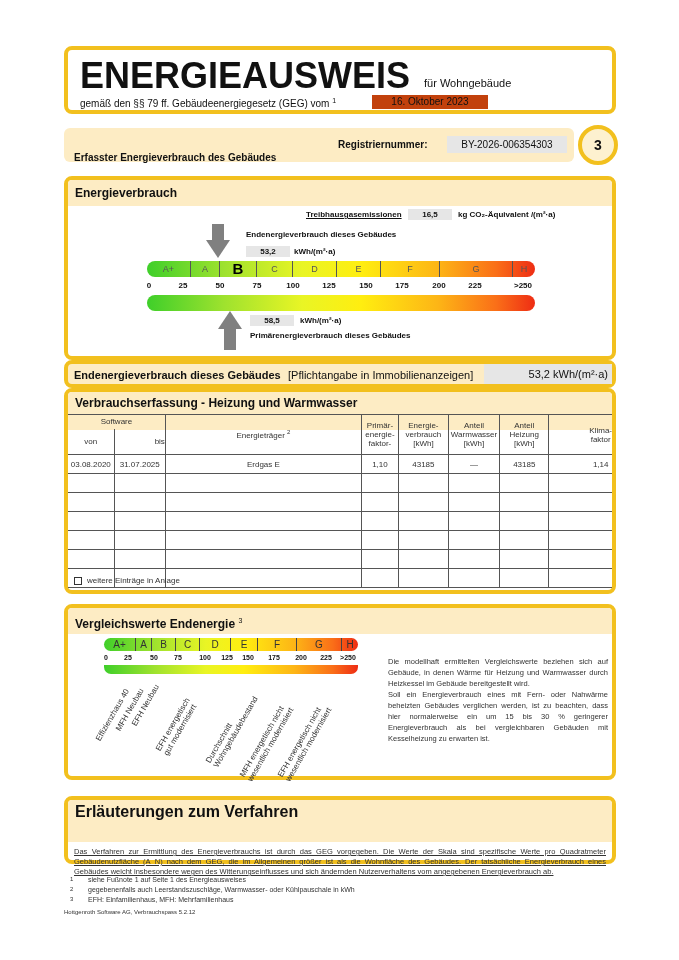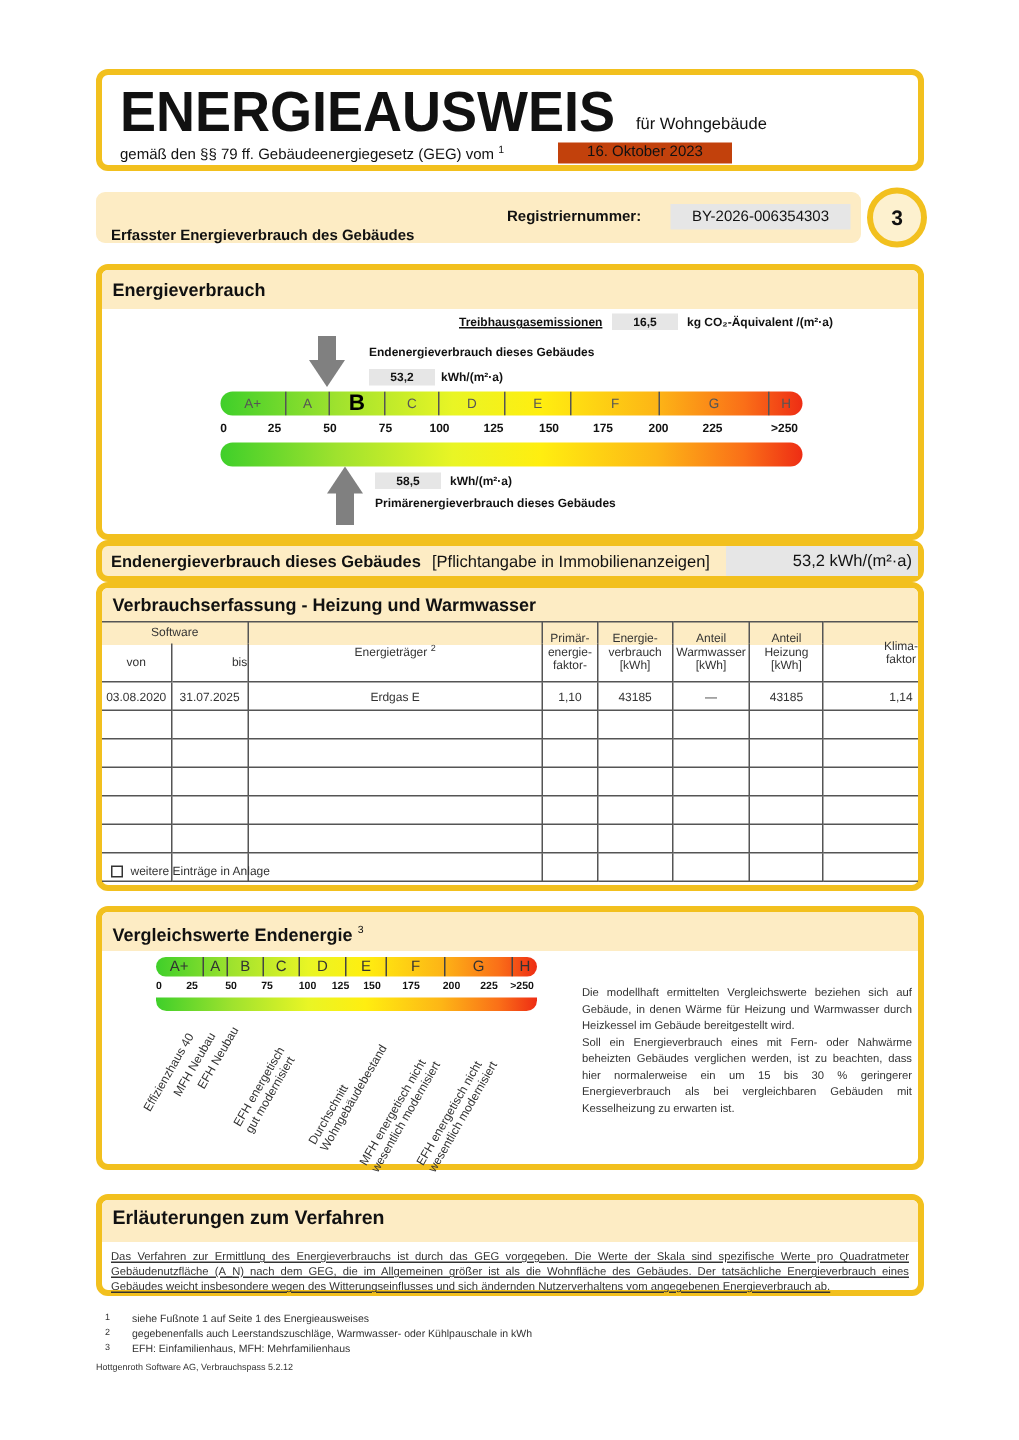--- a/index.html
+++ b/index.html
@@ -57,21 +57,21 @@
   #vw-box { left: 64px; top: 604px; width: 552px; height: 176px; }
   #vw-box .hdr { height: 26px; line-height: 26px; font-size: 12px; }
   #vw-box .hdr sup { font-size: 7px; font-weight: normal; }
   .vseg { height: 100%; font-size: 10px; text-align: center; line-height: 13px; border-right: 1px solid #444; color: #333; }
   .vseg:last-child { border-right: none; }
   .rot { position: absolute; font-size: 8px; color: #333; transform-origin: left top; transform: rotate(-60deg); white-space: nowrap; line-height: 9px; }
   #vw-text { position: absolute; left: 320px; top: 48px; width: 220px; font-size: 7.5px; color: #333; text-align: justify; line-height: 11px; }
 
   
   #er-box { left: 64px; top: 796px; width: 552px; height: 68px; }
-  #er-box .hdr { height: 28px; line-height: 24px; font-size: 13px; }
+  #er-box .hdr { height: 42px; line-height: 24px; font-size: 16px; }
   #er-text { padding: 5px 6px; font-size: 7.5px; color: #333; text-align: justify; line-height: 10px; text-decoration: underline; }
 
   
   #footnotes { position: absolute; left: 64px; top: 876px; font-size: 7px; color: #333; }
   .fn { display: flex; gap: 8px; height: 10px; padding-left: 6px; }
   .fn .n { width: 10px; font-size: 6px; }
   #software { position: absolute; left: 64px; top: 909px; font-size: 6px; color: #333; }
 </style>
 </head>
 <body>

